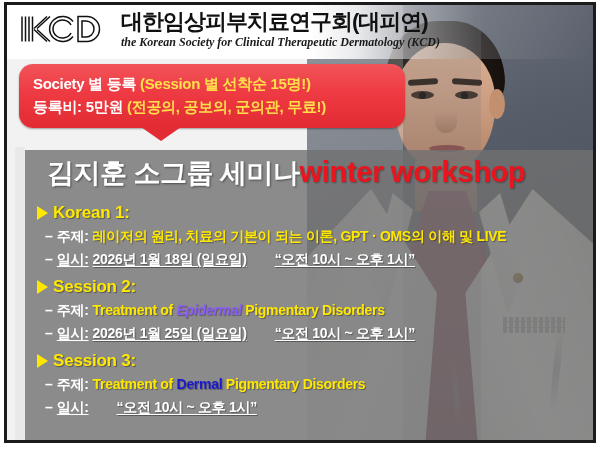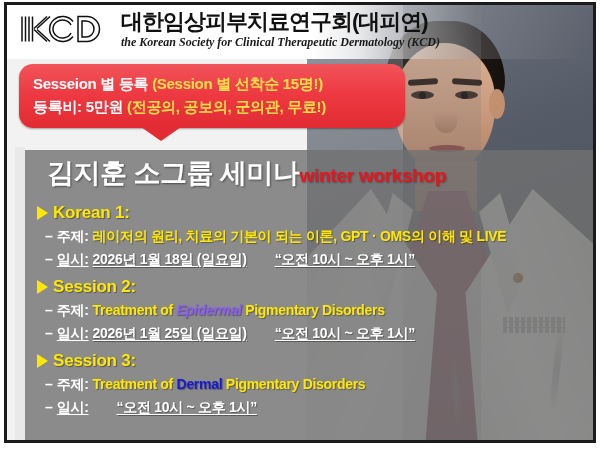--- a/index.html
+++ b/index.html
@@ -279,21 +279,21 @@
     white-space: nowrap;
   }
   .title-ko {
     font-size: 27px;
     font-weight: 800;
     color: #ffffff;
     letter-spacing: -.5px;
     text-shadow: 1px 1px 2px rgba(0,0,0,.45);
   }
   .title-en {
-    font-size: 19px;
+    font-size: 29px;
     font-weight: 800;
     color: #e9141d;
     letter-spacing: -.3px;
     text-shadow: 1px 1px 2px rgba(0,0,0,.35);
   }
 
   
   .sessions {
     position: absolute;
     left: 30px; top: 198px;
@@ -418,21 +418,21 @@
         </svg>
         <div class="org-block">
           <div class="org-name">대한임상피부치료연구회(대피연)</div>
           <div class="org-sub">the Korean Society for Clinical Therapeutic Dermatology (KCD)</div>
         </div>
       </div>
     </div>
 
     <div class="notice-wrap">
       <div class="notice">
-        <div class="notice-line"><span>Sesseion 별 등록 </span><span class="hl">(Session 별 선착순 15명!)</span></div>
+        <div class="notice-line"><span>Society 별 등록 </span><span class="hl">(Session 별 선착순 15명!)</span></div>
         <div class="notice-line"><span>등록비: 5만원 </span><span class="hl">(전공의, 공보의, 군의관, 무료!)</span></div>
         <div class="notice-tail"></div>
       </div>
     </div>
 
     <div class="panel-edge"></div>
     <div class="panel"></div>
 
     <div class="title-row">
       <span class="title-ko">김지훈 소그룹 세미나</span>

